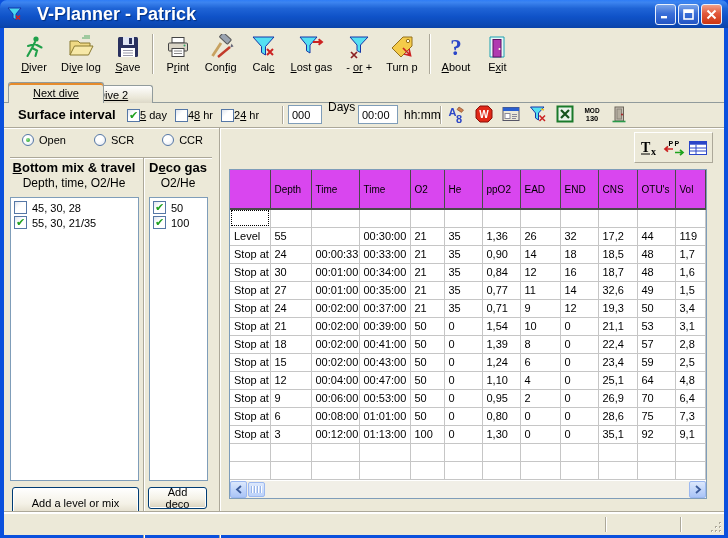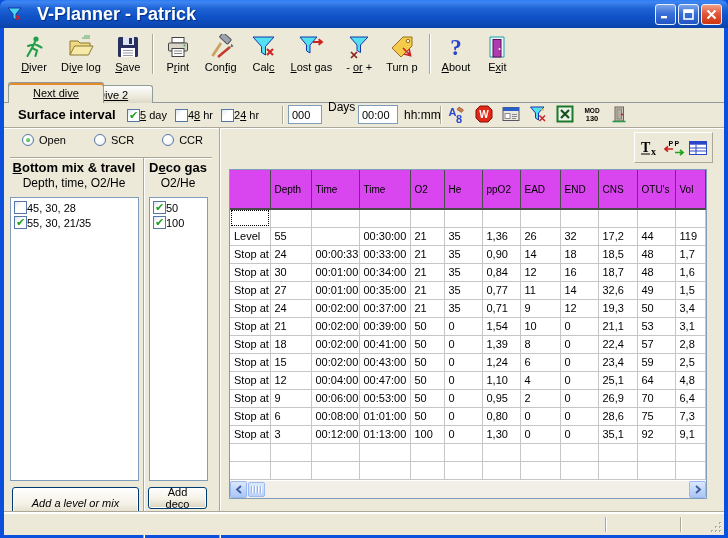--- a/index.html
+++ b/index.html
@@ -60,21 +60,21 @@
   .vgroove{width:0;border-left:1px solid #ACA899;border-right:1px solid #fff;}
   
   .radio-row{display:flex;align-items:center;gap:5px;}
   .radio{width:12px;height:12px;border-radius:50%;box-sizing:border-box;border:1px solid #5577A6;
     background:radial-gradient(circle at 35% 30%,#fff 35%,#dfe5ee);position:relative;}
   .radio.selected::after{content:"";position:absolute;left:3px;top:3px;width:4px;height:4px;border-radius:50%;
     background:radial-gradient(circle at 35% 30%,#8fe08f,#1d9b1d);}
   .grp-title{font-weight:bold;font-size:13px;text-align:center;white-space:nowrap;}
   .grp-sub{text-align:center;font-size:12px;white-space:nowrap;}
   .listbox{box-sizing:border-box;border:1px solid #7F9DB9;background:#fff;padding:2px 1px;overflow:hidden;}
-  .list-item{display:flex;align-items:center;padding:1px 2px;white-space:nowrap;}
+  .list-item{display:flex;align-items:center;gap:5px;padding:1px 2px;white-space:nowrap;}
   .xp-btn{box-sizing:border-box;border:1px solid #003C74;border-radius:3px;
     background:linear-gradient(180deg,#fff 0%,#f4f1e6 55%,#e0dac7 90%,#d2cab4 100%);
     font-family:"Liberation Sans",sans-serif;font-size:11px;display:flex;align-items:center;justify-content:center;
     box-shadow:inset 0 0 0 1px #fff;}
   
   .view-panel{left:630px;top:104px;width:79px;height:31px;background:#ECE9D8;
     border:1px solid;border-color:#fff #ACA899 #ACA899 #fff;box-sizing:border-box;
     display:flex;align-items:center;justify-content:space-evenly;}
   .view-ico{width:22px;height:18px;}
   .view-ico svg{width:22px;height:18px;display:block;}
@@ -368,21 +368,21 @@
         <div class="list-item">
           <span class="cb checked"></span>
           <span>50</span>
         </div>
         <div class="list-item">
           <span class="cb checked"></span>
           <span>100</span>
         </div>
       </div>
 
-    <button class="abs xp-btn" style="left:8px;top:459px;width:127px;height:31px;font-style:italic;">Add a level or mix</button>
+    <button class="abs xp-btn" style="left:8px;top:459px;width:127px;height:31px;">Add a level or mix</button>
     <button class="abs xp-btn" style="left:144px;top:459px;width:59px;height:22px;">Add deco</button>
 
     <div class="abs view-panel" id="view-panel">
         <span class="view-ico">
           <svg viewBox="0 0 22 18">
             <text x="3" y="13" font-size="14" font-weight="bold" font-family="Liberation Serif,serif" fill="#000">T</text>
             <text x="13" y="15.5" font-size="10" font-weight="bold" font-family="Liberation Serif,serif" fill="#000">x</text>
             <path d="M3 15h9" stroke="#000"></path>
           </svg>
         </span>

